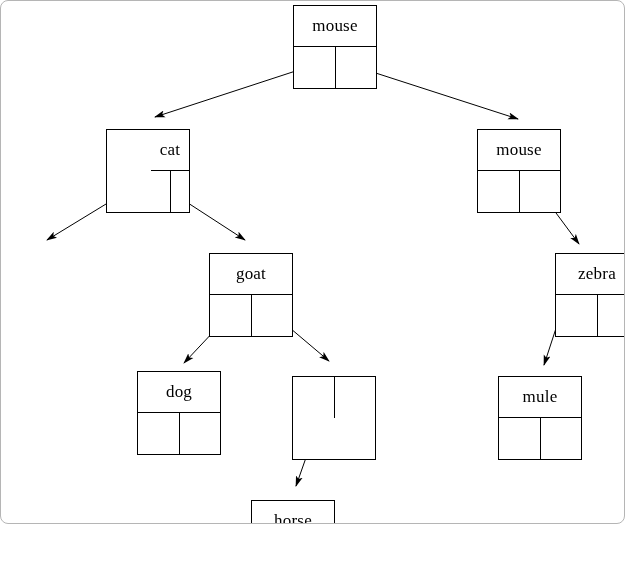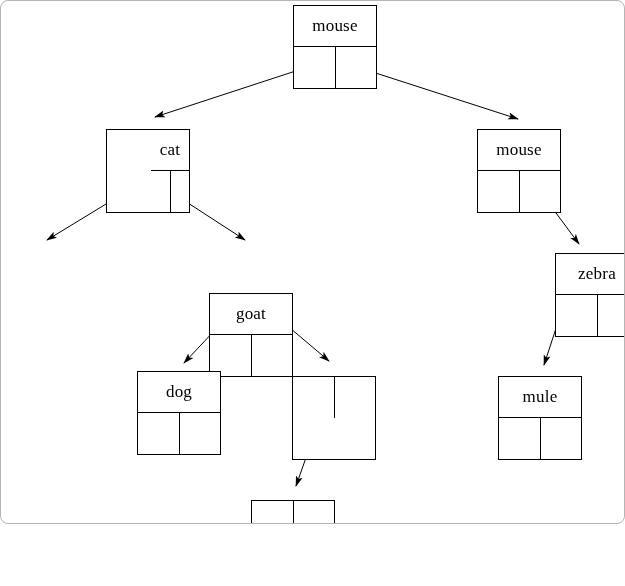--- a/index.html
+++ b/index.html
@@ -98,21 +98,21 @@
 
   <div class="node" style="left:476px; top:128px;">
     <div class="label">mouse</div>
     <div class="cells">
       <div class="cell-left"></div>
       <div class="cell-right"></div>
     </div>
   </div>
 
 
-  <div class="node" style="left:208px; top:252px;margin-top:40px;">
+  <div class="node" style="left:208px; top:252px;">
     <div class="label">goat</div>
     <div class="cells">
       <div class="cell-left"></div>
       <div class="cell-right"></div>
     </div>
   </div>
 
   <div class="node" style="left:554px; top:252px;">
     <div class="label">zebra</div>
     <div class="cells">
@@ -138,19 +138,20 @@
 
   <div class="node" style="left:497px; top:375px;">
     <div class="label">mule</div>
     <div class="cells">
       <div class="cell-left"></div>
       <div class="cell-right"></div>
     </div>
   </div>
 
   <div class="node" style="left:250px; top:499px;">
+    <div class="label">horse</div>
     <div class="cells">
       <div class="cell-left"></div>
       <div class="cell-right"></div>
     </div>
   </div>
 
 </div>
 
 </body></html>

